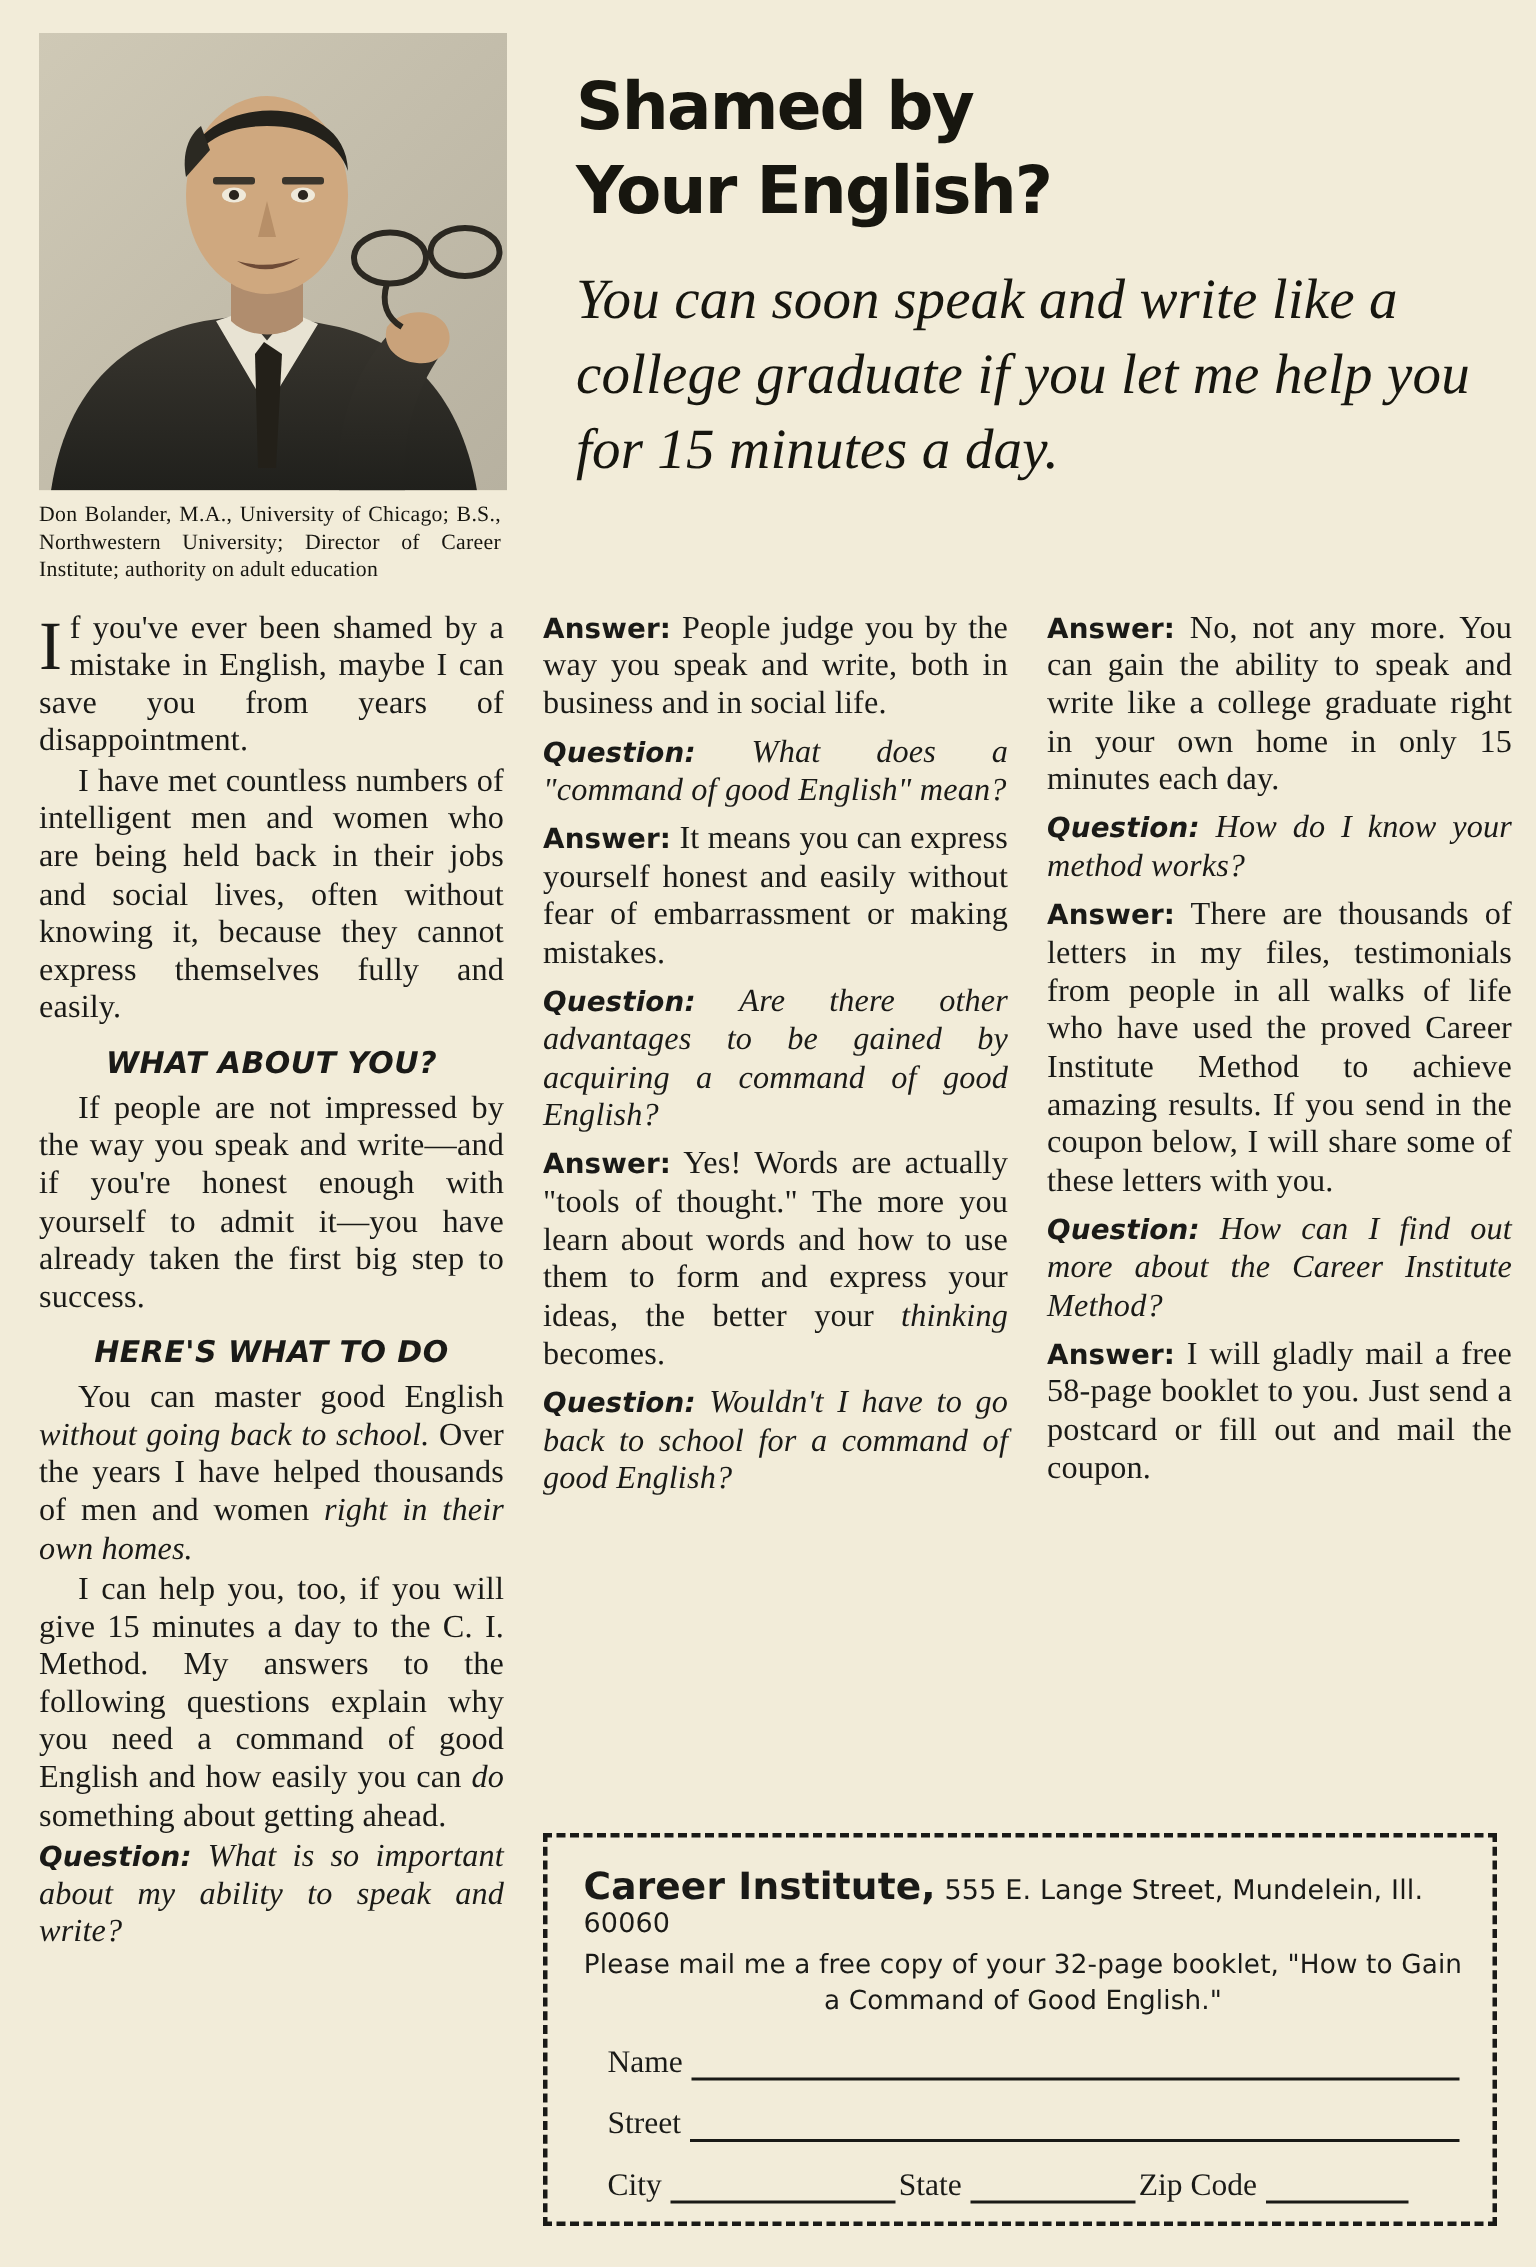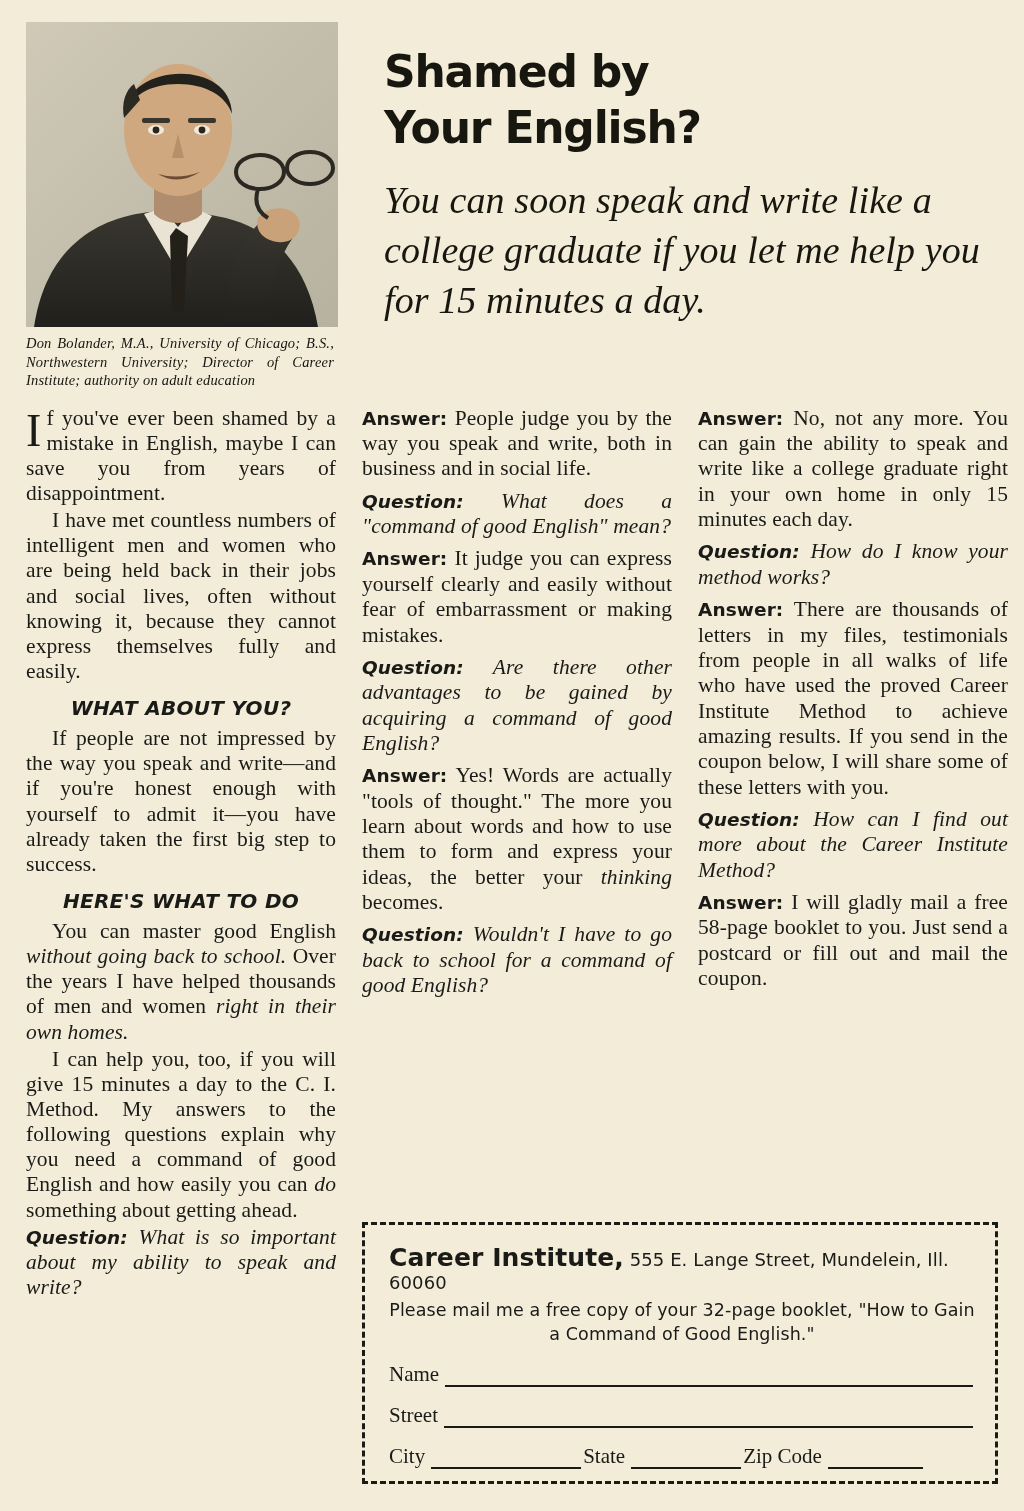--- a/index.html
+++ b/index.html
@@ -44,21 +44,20 @@
   .portrait svg { display: block; }
   .caption {
     font-family: "Liberation Serif", serif;
     font-size: 14.5px;
     line-height: 1.28;
     letter-spacing: 0.2px;
     margin-top: 7px;
     width: 308px;
     color: #16150f;
     text-align: justify;
-    font-style: italic;
   }
 
   .headline-col {
     flex: 1 1 auto;
     padding-left: 42px;
     box-sizing: border-box;
   }
   h1.headline {
     font-family: "DejaVu Sans", sans-serif;
     font-weight: 700;
@@ -163,20 +162,21 @@
     letter-spacing: 0.1px;
     margin-bottom: 14px;
     text-align: center;
   }
   .field-row {
     display: flex;
     align-items: flex-end;
     font-size: 21px;
     margin-top: 16px;
     font-family: "Liberation Serif", serif;
+    margin-left: 16px;
   }
   .field-row .lab { white-space: nowrap; padding-right: 4px; }
   .rule {
     flex: 1 1 auto;
     border-bottom: 2px solid #1a1a17;
     height: 14px;
     margin: 0 2px;
   }
   .rule.w1 { flex: 0 0 150px; }
   .rule.w2 { flex: 0 0 110px; }
@@ -269,21 +269,21 @@
     </div>
 
     <div class="col">
       <div class="qa a">
         <p><span class="lbl">Answer:</span> <span>People judge you by the way you speak and write, both in business and in social life.</span></p>
       </div>
       <div class="qa q">
         <p><span class="lbl">Question:</span> <span>What does a "command of good English" mean?</span></p>
       </div>
       <div class="qa a">
-        <p><span class="lbl">Answer:</span> <span>It judge you can express yourself clearly and easily without fear of embarrassment or making mistakes.</span></p>
+        <p><span class="lbl">Answer:</span> <span>It means you can express yourself honest and easily without fear of embarrassment or making mistakes.</span></p>
       </div>
       <div class="qa q">
         <p><span class="lbl">Question:</span> <span>Are there other advantages to be gained by acquiring a command of good English?</span></p>
       </div>
       <div class="qa a">
         <p><span class="lbl">Answer:</span> <span>Yes! Words are actually "tools of thought." The more you learn about words and how to use them to form and express your ideas, the better your </span><em class="i">thinking</em><span> becomes.</span></p>
       </div>
       <div class="qa q">
         <p><span class="lbl">Question:</span> <span>Wouldn't I have to go back to school for a command of good English?</span></p>
       </div>

